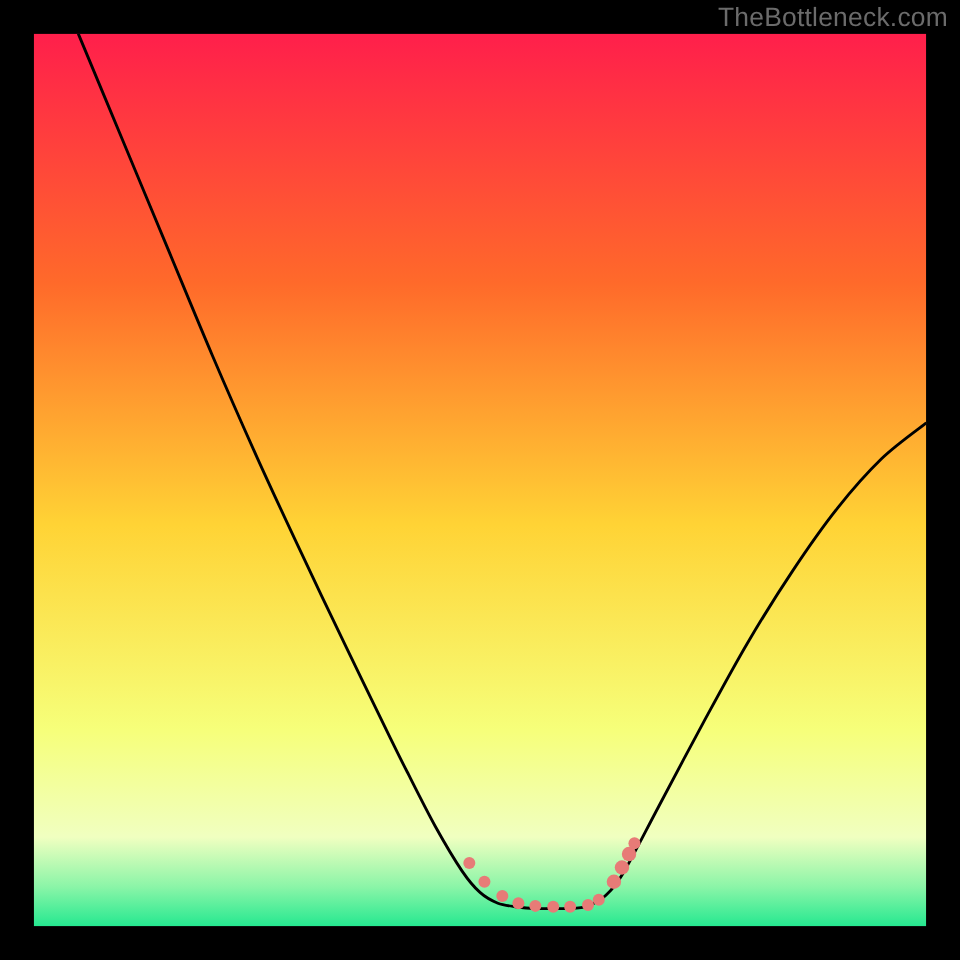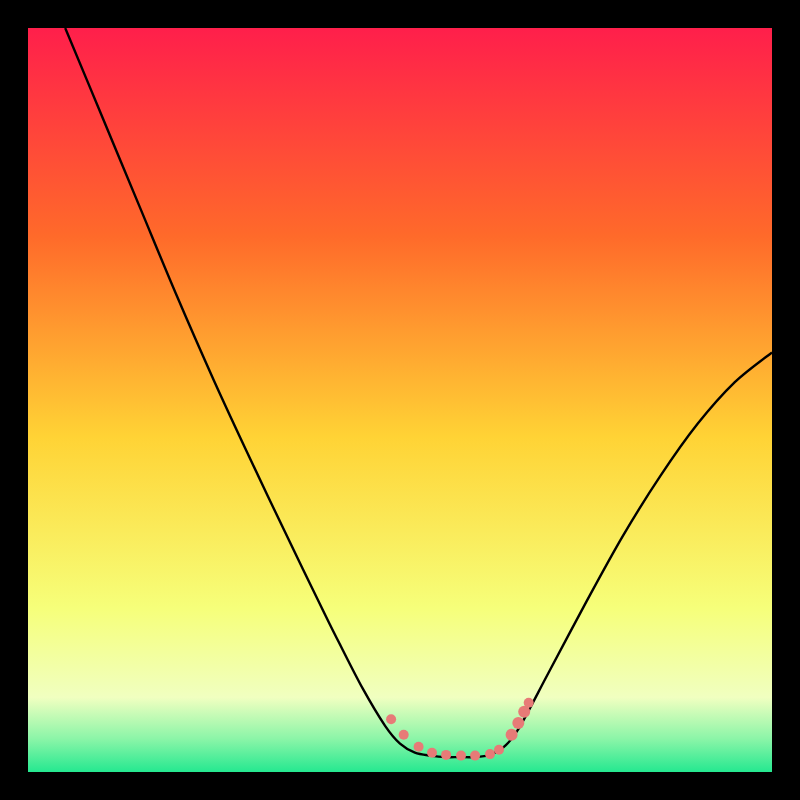--- a/index.html
+++ b/index.html
@@ -84,13 +84,14 @@
           <circle cx="462.0" cy="726.1" r="5" fill="#e77b77"></circle>
           <circle cx="471.0" cy="721.7" r="5" fill="#e77b77"></circle>
           <circle cx="483.6" cy="706.8" r="6" fill="#e77b77"></circle>
           <circle cx="490.3" cy="694.9" r="6" fill="#e77b77"></circle>
           <circle cx="496.2" cy="683.7" r="6" fill="#e77b77"></circle>
           <circle cx="500.7" cy="674.8" r="5" fill="#e77b77"></circle>
         </g>
     </svg>
   </div>
 
+  <div class="watermark">TheBottleneck.com</div>
 </div>
 
 </body></html>

